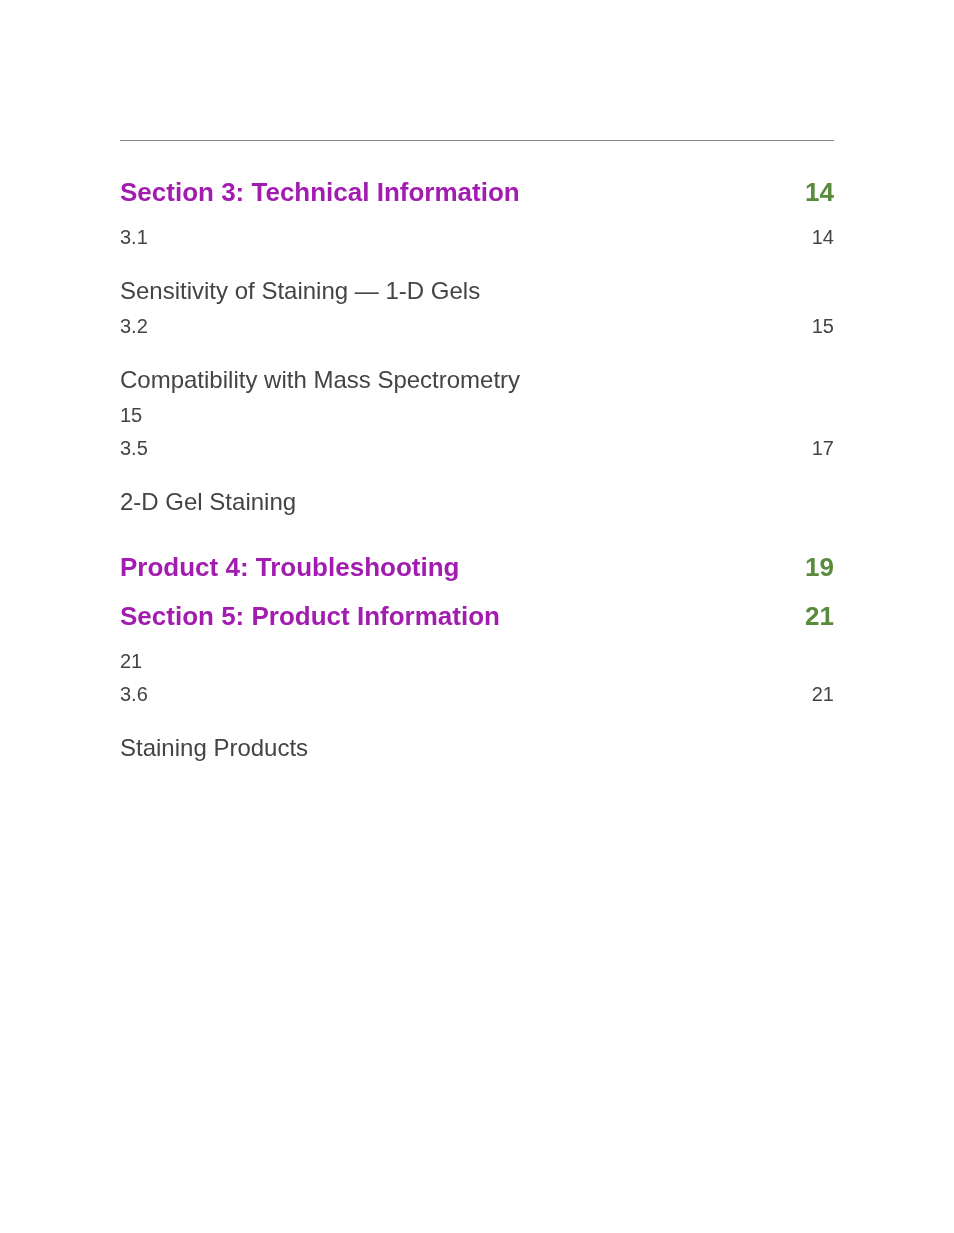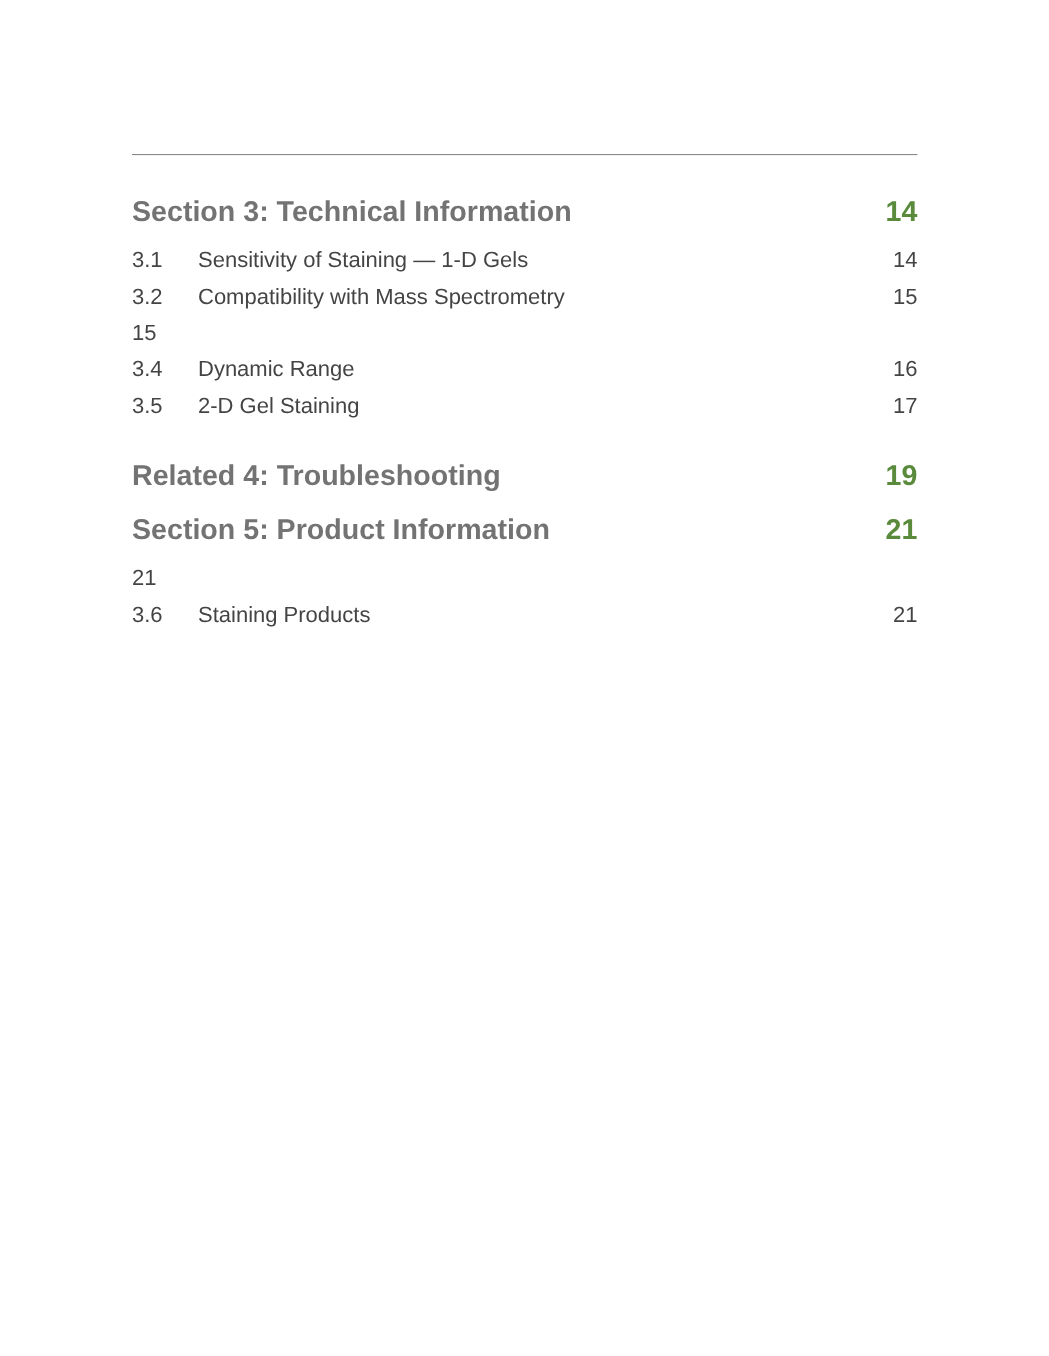--- a/index.html
+++ b/index.html
@@ -27,21 +27,21 @@
     .section-header {
       display: flex;
       justify-content: space-between;
       align-items: baseline;
       margin-bottom: 18px;
     }
 
     .section-title {
       font-size: 26px;
       font-weight: bold;
-      color: #737373;
+      color: #a21caf;
     }
 
     .section-page {
       font-size: 26px;
       font-weight: bold;
       color: #5a8a3c;
     }
 
     .toc-entries {
       margin-bottom: 36px;
@@ -51,30 +51,31 @@
       display: flex;
       justify-content: space-between;
       align-items: baseline;
       margin-bottom: 10px;
     }
 
     .toc-entry-left {
       display: flex;
       align-items: flex-start;
       gap: 28px;
+      flex-direction: column;
     }
 
     .toc-entry-number {
       font-size: 20px;
       color: #444444;
       min-width: 32px;
     }
 
     .toc-entry-label {
-      font-size: 20px;
+      font-size: 24px;
       color: #444444;
     }
 
     .toc-entry-page {
       font-size: 20px;
       color: #444444;
     }
   </style>
 </head>
 <body>
@@ -99,35 +100,28 @@
           <span class="toc-entry-number">3.2</span>
           <span class="toc-entry-label">Compatibility with Mass Spectrometry</span>
         </div>
         <span class="toc-entry-page">15</span>
       </div>
       <div class="toc-entry">
         <span class="toc-entry-page">15</span>
       </div>
       <div class="toc-entry">
         <div class="toc-entry-left">
-          <span class="toc-entry-number">3.4</span>
-          <span class="toc-entry-label">Dynamic Range</span>
-        </div>
-        <span class="toc-entry-page">16</span>
-      </div>
-      <div class="toc-entry">
-        <div class="toc-entry-left">
           <span class="toc-entry-number">3.5</span>
           <span class="toc-entry-label">2-D Gel Staining</span>
         </div>
         <span class="toc-entry-page">17</span>
       </div>
     </div>
     <div class="section-header">
-      <span class="section-title">Related 4: Troubleshooting</span>
+      <span class="section-title">Product 4: Troubleshooting</span>
       <span class="section-page">19</span>
     </div>
     <div class="section-header">
       <span class="section-title">Section 5: Product Information</span>
       <span class="section-page">21</span>
     </div>
     <div class="toc-entries">
       <div class="toc-entry">
         <span class="toc-entry-page">21</span>
       </div>

